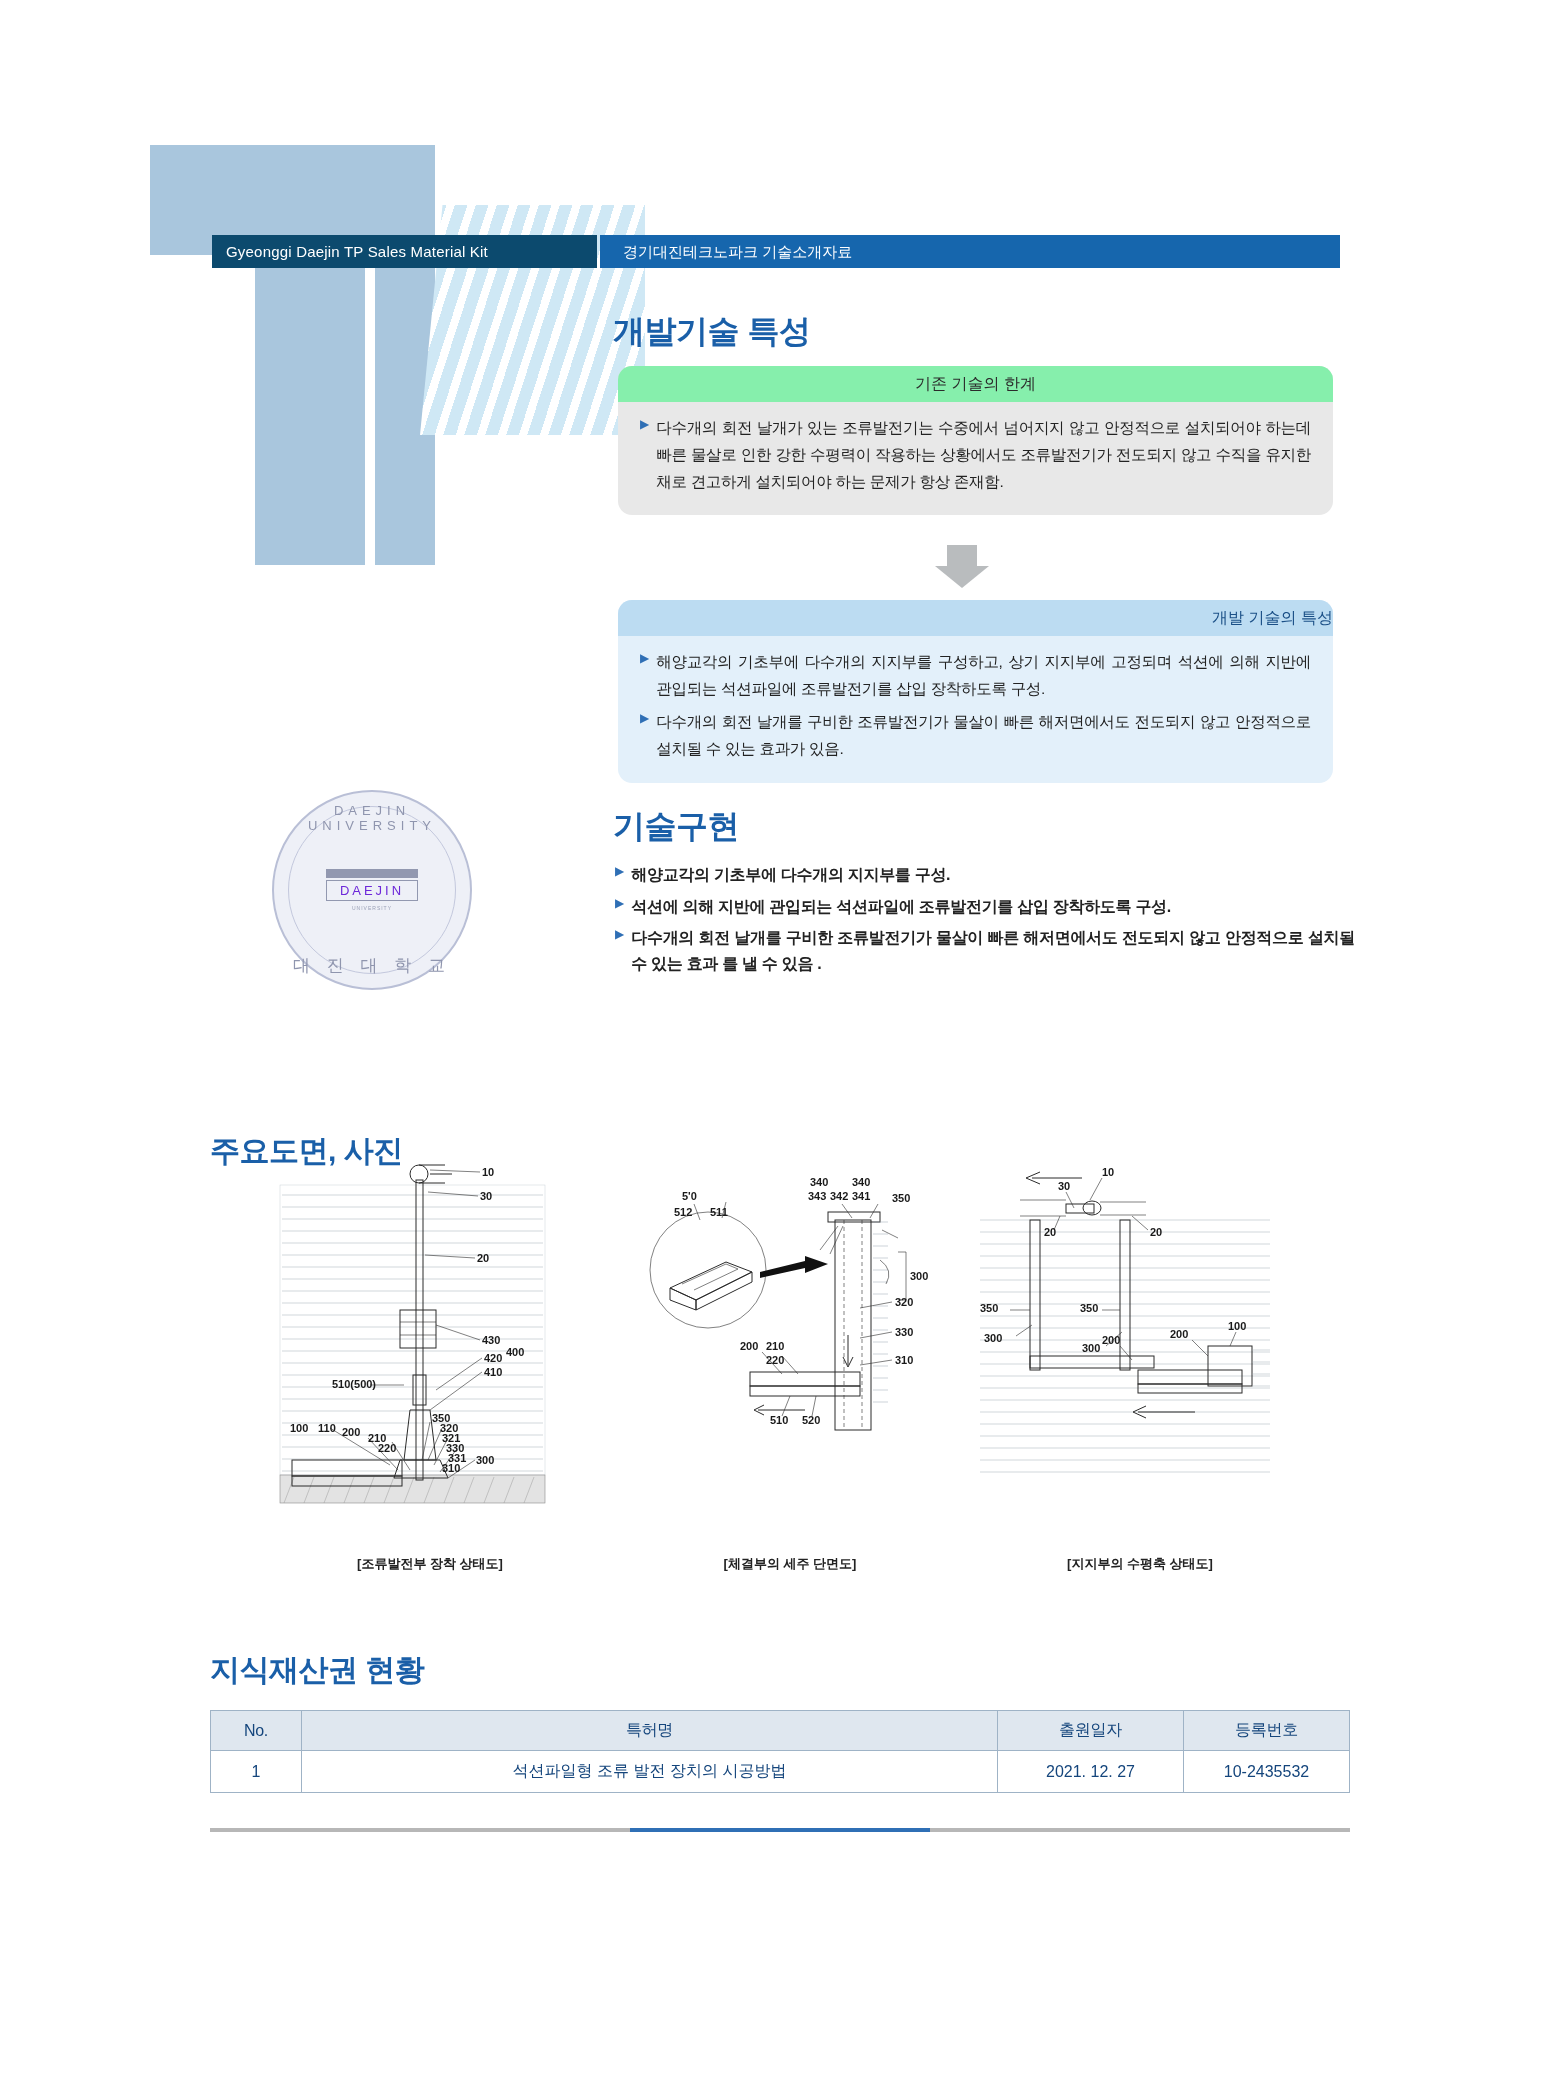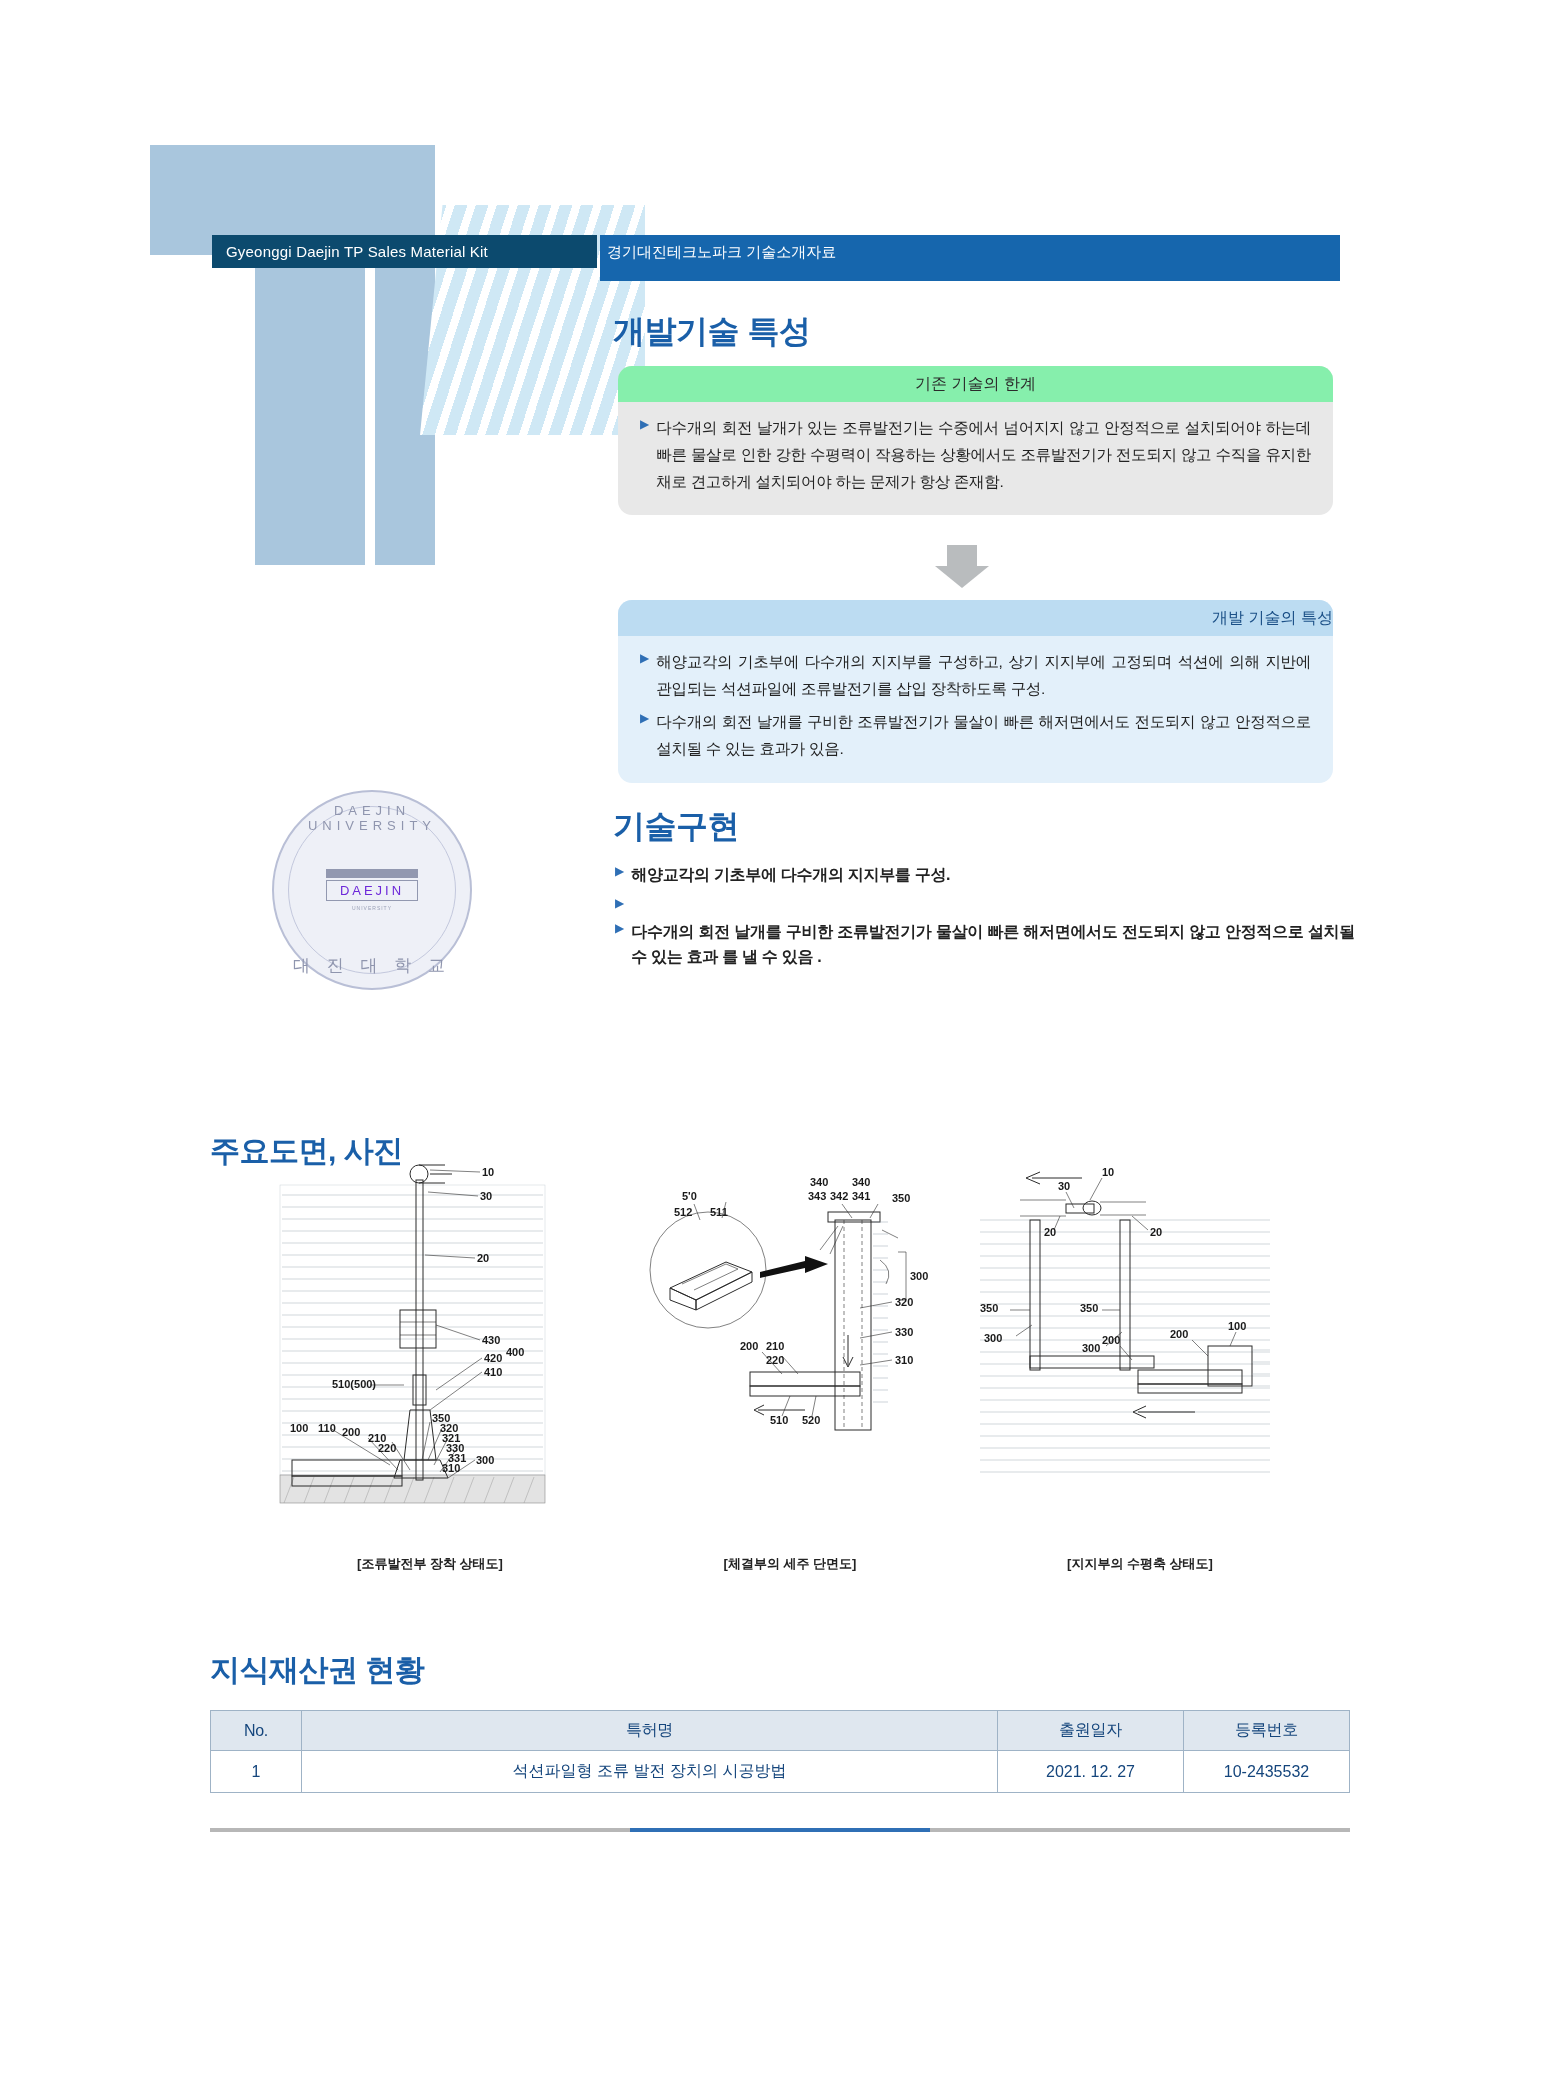--- a/index.html
+++ b/index.html
@@ -26,23 +26,23 @@
      clip-path: polygon(10% 0%, 100% 0%, 100% 100%, 0% 100%);
   }
 
   
   .hdr-left {
     position: absolute; left: 212px; top: 235px; width: 385px; height: 33px;
     background: #0c4a6e; color: #ffffff; font-size: 15px; line-height: 33px;
     padding-left: 14px; box-sizing: border-box; letter-spacing: .2px;
   }
   .hdr-right {
-    position: absolute; left: 600px; top: 235px; width: 740px; height: 46px;
+    position: absolute; left: 600px; top: 235px; width: 740px; height: 33px;
     background: #1666ad; color: #ffffff; font-size: 15px; line-height: 33px;
-    padding-left: 7px; box-sizing: border-box;
+    padding-left: 23px; box-sizing: border-box;
   }
 
   
   .sec-title {
     position: absolute; color: #1a5fa8; font-weight: bold; letter-spacing: -0.5px;
   }
   #title-features { left: 613px; top: 310px; font-size: 32px; }
   #title-impl     { left: 613px; top: 805px; font-size: 32px; }
   #title-figures  { left: 210px; top: 1105px; font-size: 30px; margin-top: 26px; }
   #title-ip       { left: 210px; top: 1650px; font-size: 30px; }
@@ -194,20 +194,21 @@
 </div>
 
 <div class="sec-title" id="title-impl">기술구현</div>
 <div class="impl-list">
   <div class="bullet-row">
     <span class="bullet-tri">▶</span>
     <span class="bullet-text">해양교각의 기초부에 다수개의 지지부를 구성.</span>
   </div>
   <div class="bullet-row">
     <span class="bullet-tri">▶</span>
+    <span class="bullet-text">석션에 의해 지반에 관입되는 석션파일에 조류발전기를 삽입 장착하도록 구성.</span>
   </div>
   <div class="bullet-row">
     <span class="bullet-tri">▶</span>
     <span class="bullet-text">다수개의 회전 날개를 구비한 조류발전기가 물살이 빠른 해저면에서도 전도되지 않고 안정적으로 설치될 수 있는 효과 를 낼 수 있음 .</span>
   </div>
 </div>
 
 <div class="seal">
   <div class="seal-ring"></div>
   <div class="seal-ring2"></div>

